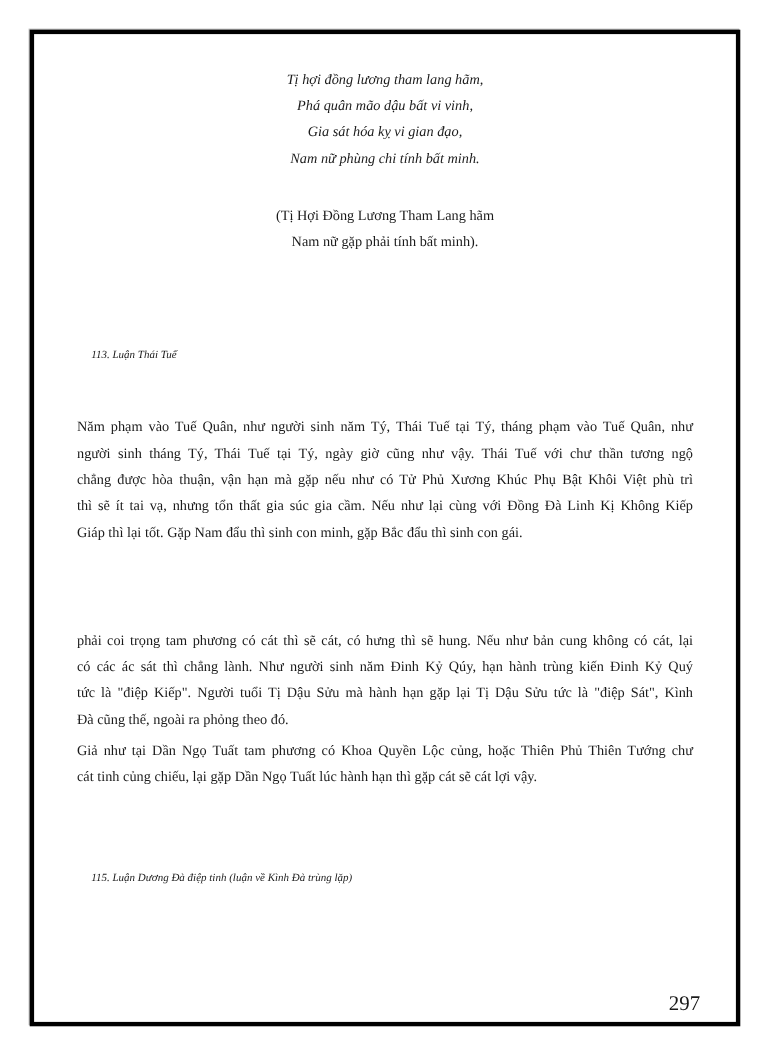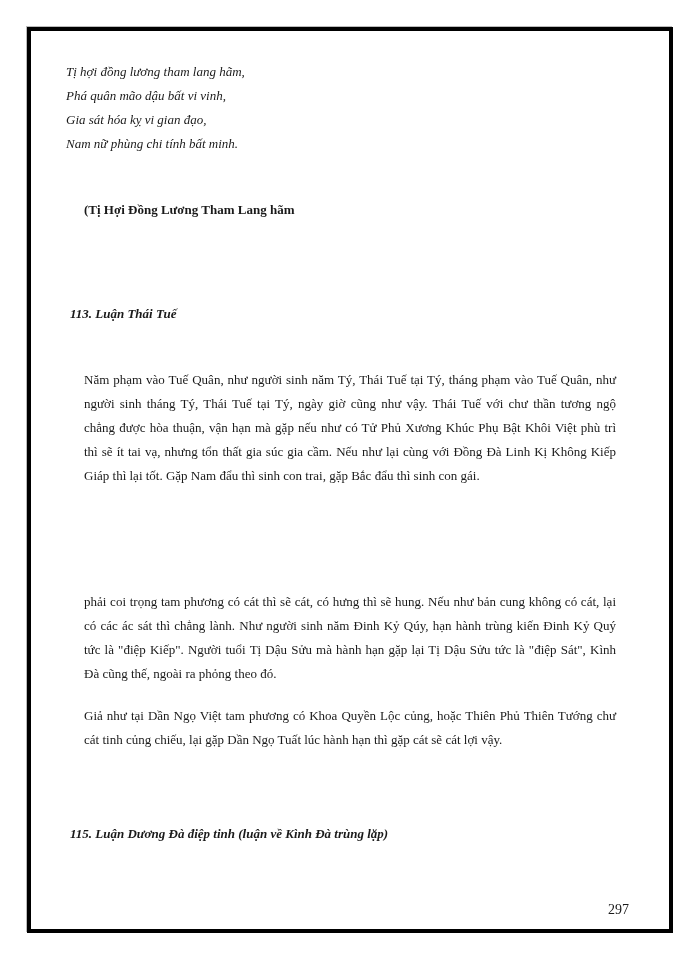--- a/index.html
+++ b/index.html
@@ -2,75 +2,76 @@
 <html><head>
 <meta charset="utf-8">
 <style>
   html, body { margin: 0; padding: 0; background: #ffffff; }
   body { width: 700px; height: 960px; position: relative; overflow: hidden;
          font-family: "Liberation Serif", "DejaVu Serif", serif; color: #1a1a1a; }
   .page-frame { position: absolute; left: 27px; top: 27px; width: 638px; height: 898px;
                 border: 4px solid #000; box-shadow: -1px -1px 0 #bbb; }
   .content { position: absolute; left: 66px; top: 60px; width: 568px; }
   .verse { font-style: italic; font-size: 13px; line-height: 24px; margin: 0; }
-  .verse-trans { font-size: 13px; line-height: 24px; margin: 18px; font-weight: bold; }
-  .heading { font-style: italic; font-weight: bold; font-size: 13px; line-height: 20px; margin: 4px; }
-  .para { font-size: 13px; line-height: 24px; margin: 18px; text-align: justify; }
-  .line { display: block; }
+  .verse-trans { font-size: 13px; line-height: 24px; margin: 4px; }
+  .heading { font-style: italic; font-weight: normal; font-size: 10px; line-height: 20px; margin: 17px; }
+  .para { font-size: 13px; line-height: 24px; margin: 4px; text-align: justify; }
+  .line { display: block; text-align: center; }
   .para .line { text-align: justify; text-align-last: justify; }
   .para .line.last { text-align-last: left; }
-  .page-number { position: absolute; left: 608px; top: 902px; font-size: 14px; }
+  .page-number { position: absolute; left: 608px; top: 902px; font-size: 19px; }
 </style>
 </head>
 <body>
 
 <div class="page-frame"></div>
 
 <div class="content">
 
   <div class="verse">
     <span class="line">Tị hợi đồng lương tham lang hãm,</span>
     <span class="line">Phá quân mão dậu bất vi vinh,</span>
     <span class="line">Gia sát hóa kỵ vi gian đạo,</span>
     <span class="line">Nam nữ phùng chi tính bất minh.</span>
   </div>
 
   <div style="height:24px"></div>
 
   <div class="verse-trans">
     <span class="line">(Tị Hợi Đồng Lương Tham Lang hãm</span>
+    <span class="line">Nam nữ gặp phải tính bất minh).</span>
   </div>
 
   <div style="height:60px"></div>
 
   <h3 class="heading">113. Luận Thái Tuế</h3>
 
   <div style="height:22px"></div>
 
   <div class="para">
     <span class="line">Năm phạm vào Tuế Quân, như người sinh năm Tý, Thái Tuế tại Tý, tháng phạm vào Tuế Quân, như</span>
     <span class="line">người sinh tháng Tý, Thái Tuế tại Tý, ngày giờ cũng như vậy. Thái Tuế với chư thần tương ngộ</span>
     <span class="line">chẳng được hòa thuận, vận hạn mà gặp nếu như có Tử Phủ Xương Khúc Phụ Bật Khôi Việt phù trì</span>
     <span class="line">thì sẽ ít tai vạ, nhưng tổn thất gia súc gia cầm. Nếu như  lại cùng với Đồng Đà Linh Kị Không Kiếp</span>
-    <span class="line last">Giáp thì lại tốt. Gặp Nam đẩu thì sinh con trai, gặp Bắc đẩu thì sinh con gái.</span>
+    <span class="line last">Giáp thì lại tốt. Gặp Nam đẩu thì sinh con minh, gặp Bắc đẩu thì sinh con gái.</span>
   </div>
 
   <div style="height:46px"></div>
 
 
   <div style="height:20px"></div>
 
   <div class="para">
     <span class="line">phải coi trọng tam phương có cát thì sẽ cát, có hưng thì sẽ hung. Nếu như bản cung không có cát, lại</span>
     <span class="line">có các ác sát thì chẳng lành. Như người sinh năm Đinh Kỷ Qúy, hạn hành trùng kiến Đinh Kỷ Quý</span>
     <span class="line">tức là "điệp Kiếp". Người tuổi Tị Dậu Sửu mà hành hạn gặp lại Tị Dậu Sửu tức là "điệp Sát", Kình</span>
     <span class="line last">Đà cũng thế, ngoài ra phỏng theo đó.</span>
   </div>
   <div class="para">
-    <span class="line">Giả như tại Dần Ngọ Việt tam phương có Khoa Quyền Lộc củng, hoặc Thiên Phủ Thiên Tướng chư</span>
+    <span class="line">Giả như tại Dần Ngọ Tuất tam phương có Khoa Quyền Lộc củng, hoặc Thiên Phủ Thiên Tướng chư</span>
     <span class="line last">cát tinh củng chiếu, lại gặp Dần Ngọ Tuất lúc hành hạn thì gặp cát sẽ cát lợi vậy.</span>
   </div>
 
   <div style="height:50px"></div>
 
   <h3 class="heading">115. Luận Dương Đà điệp tinh (luận về Kình Đà trùng lặp)</h3>
 </div>
 
 <div class="page-number">297</div>
 

